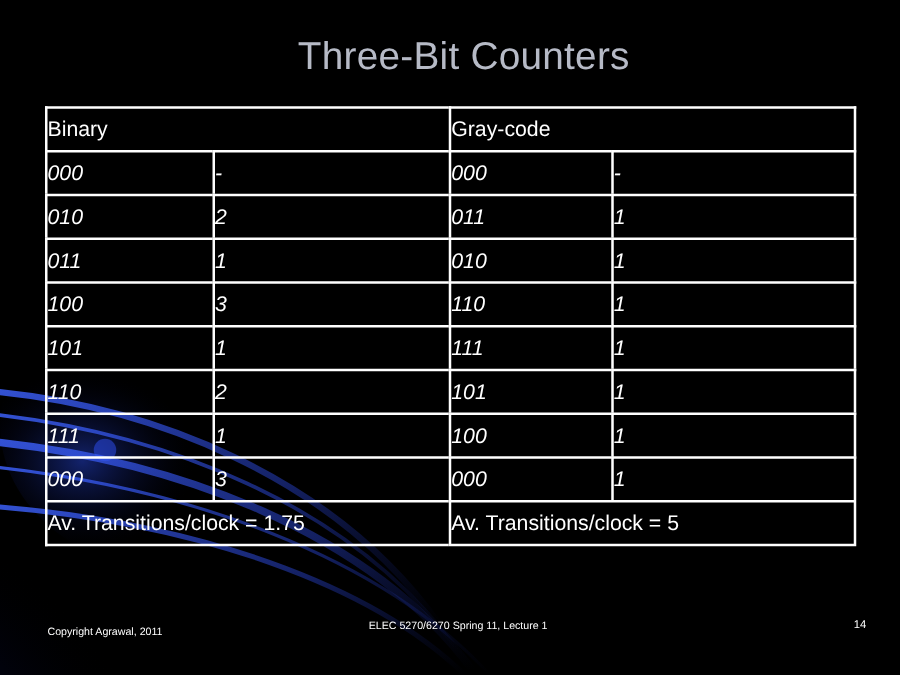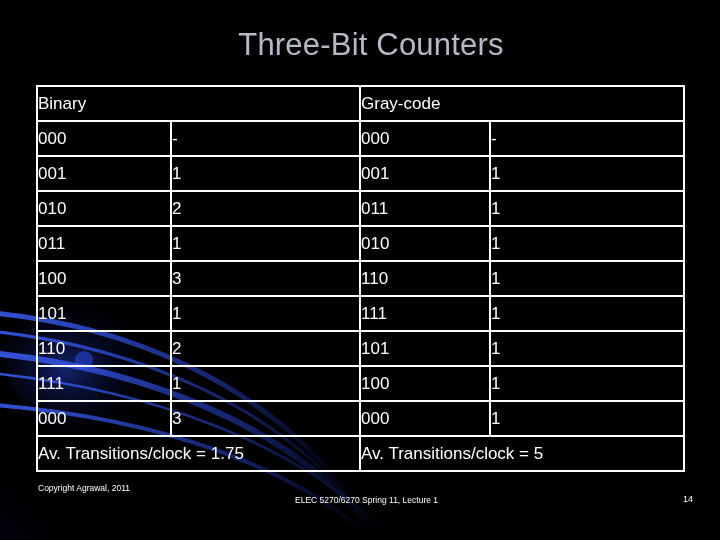--- a/index.html
+++ b/index.html
@@ -75,40 +75,41 @@
     height: 28px;
   }
   td.sub-head {
     background: #c96c06;
     font-size: 18px;
     height: 28px;
   }
   td.data-cell {
     background: #000000;
     font-size: 17px;
+    font-style: italic;
   }
   td.avg-cell {
     background: #0a8a12;
     font-size: 16px;
     height: 27px;
     margin-left: 46px;
   }
   .col-state   { width: 134px; }
   .col-toggles { width: 189px; }
   .col-gstate  { width: 130px; }
   .col-gtoggles{ width: 196px; }
 
   
   .footer-text {
     position: absolute;
     color: #ffffff;
     font-size: 8.5px;
     white-space: nowrap;
   }
-  #footer-copyright { left: 38px;  top: 483px; }
+  #footer-copyright { left: 38px;  top: 500px; }
   #footer-course    { left: 295px; top: 495px; }
   #footer-page      { left: 683px; top: 494px; font-size: 9px; }
 </style>
 </head>
 <body>
 
 <div id="slide">
 
   <svg id="bg-decor" viewBox="0 0 720 540" preserveAspectRatio="none">
     <defs>
@@ -156,26 +157,20 @@
         <td class="group-head" colspan="2">Gray-code</td>
       </tr>
 
       <tr>
         <td class="data-cell">000</td>
         <td class="data-cell">-</td>
         <td class="data-cell">000</td>
         <td class="data-cell">-</td>
       </tr>
       <tr>
-        <td class="data-cell">001</td>
-        <td class="data-cell">1</td>
-        <td class="data-cell">001</td>
-        <td class="data-cell">1</td>
-      </tr>
-      <tr>
         <td class="data-cell">010</td>
         <td class="data-cell">2</td>
         <td class="data-cell">011</td>
         <td class="data-cell">1</td>
       </tr>
       <tr>
         <td class="data-cell">011</td>
         <td class="data-cell">1</td>
         <td class="data-cell">010</td>
         <td class="data-cell">1</td>

